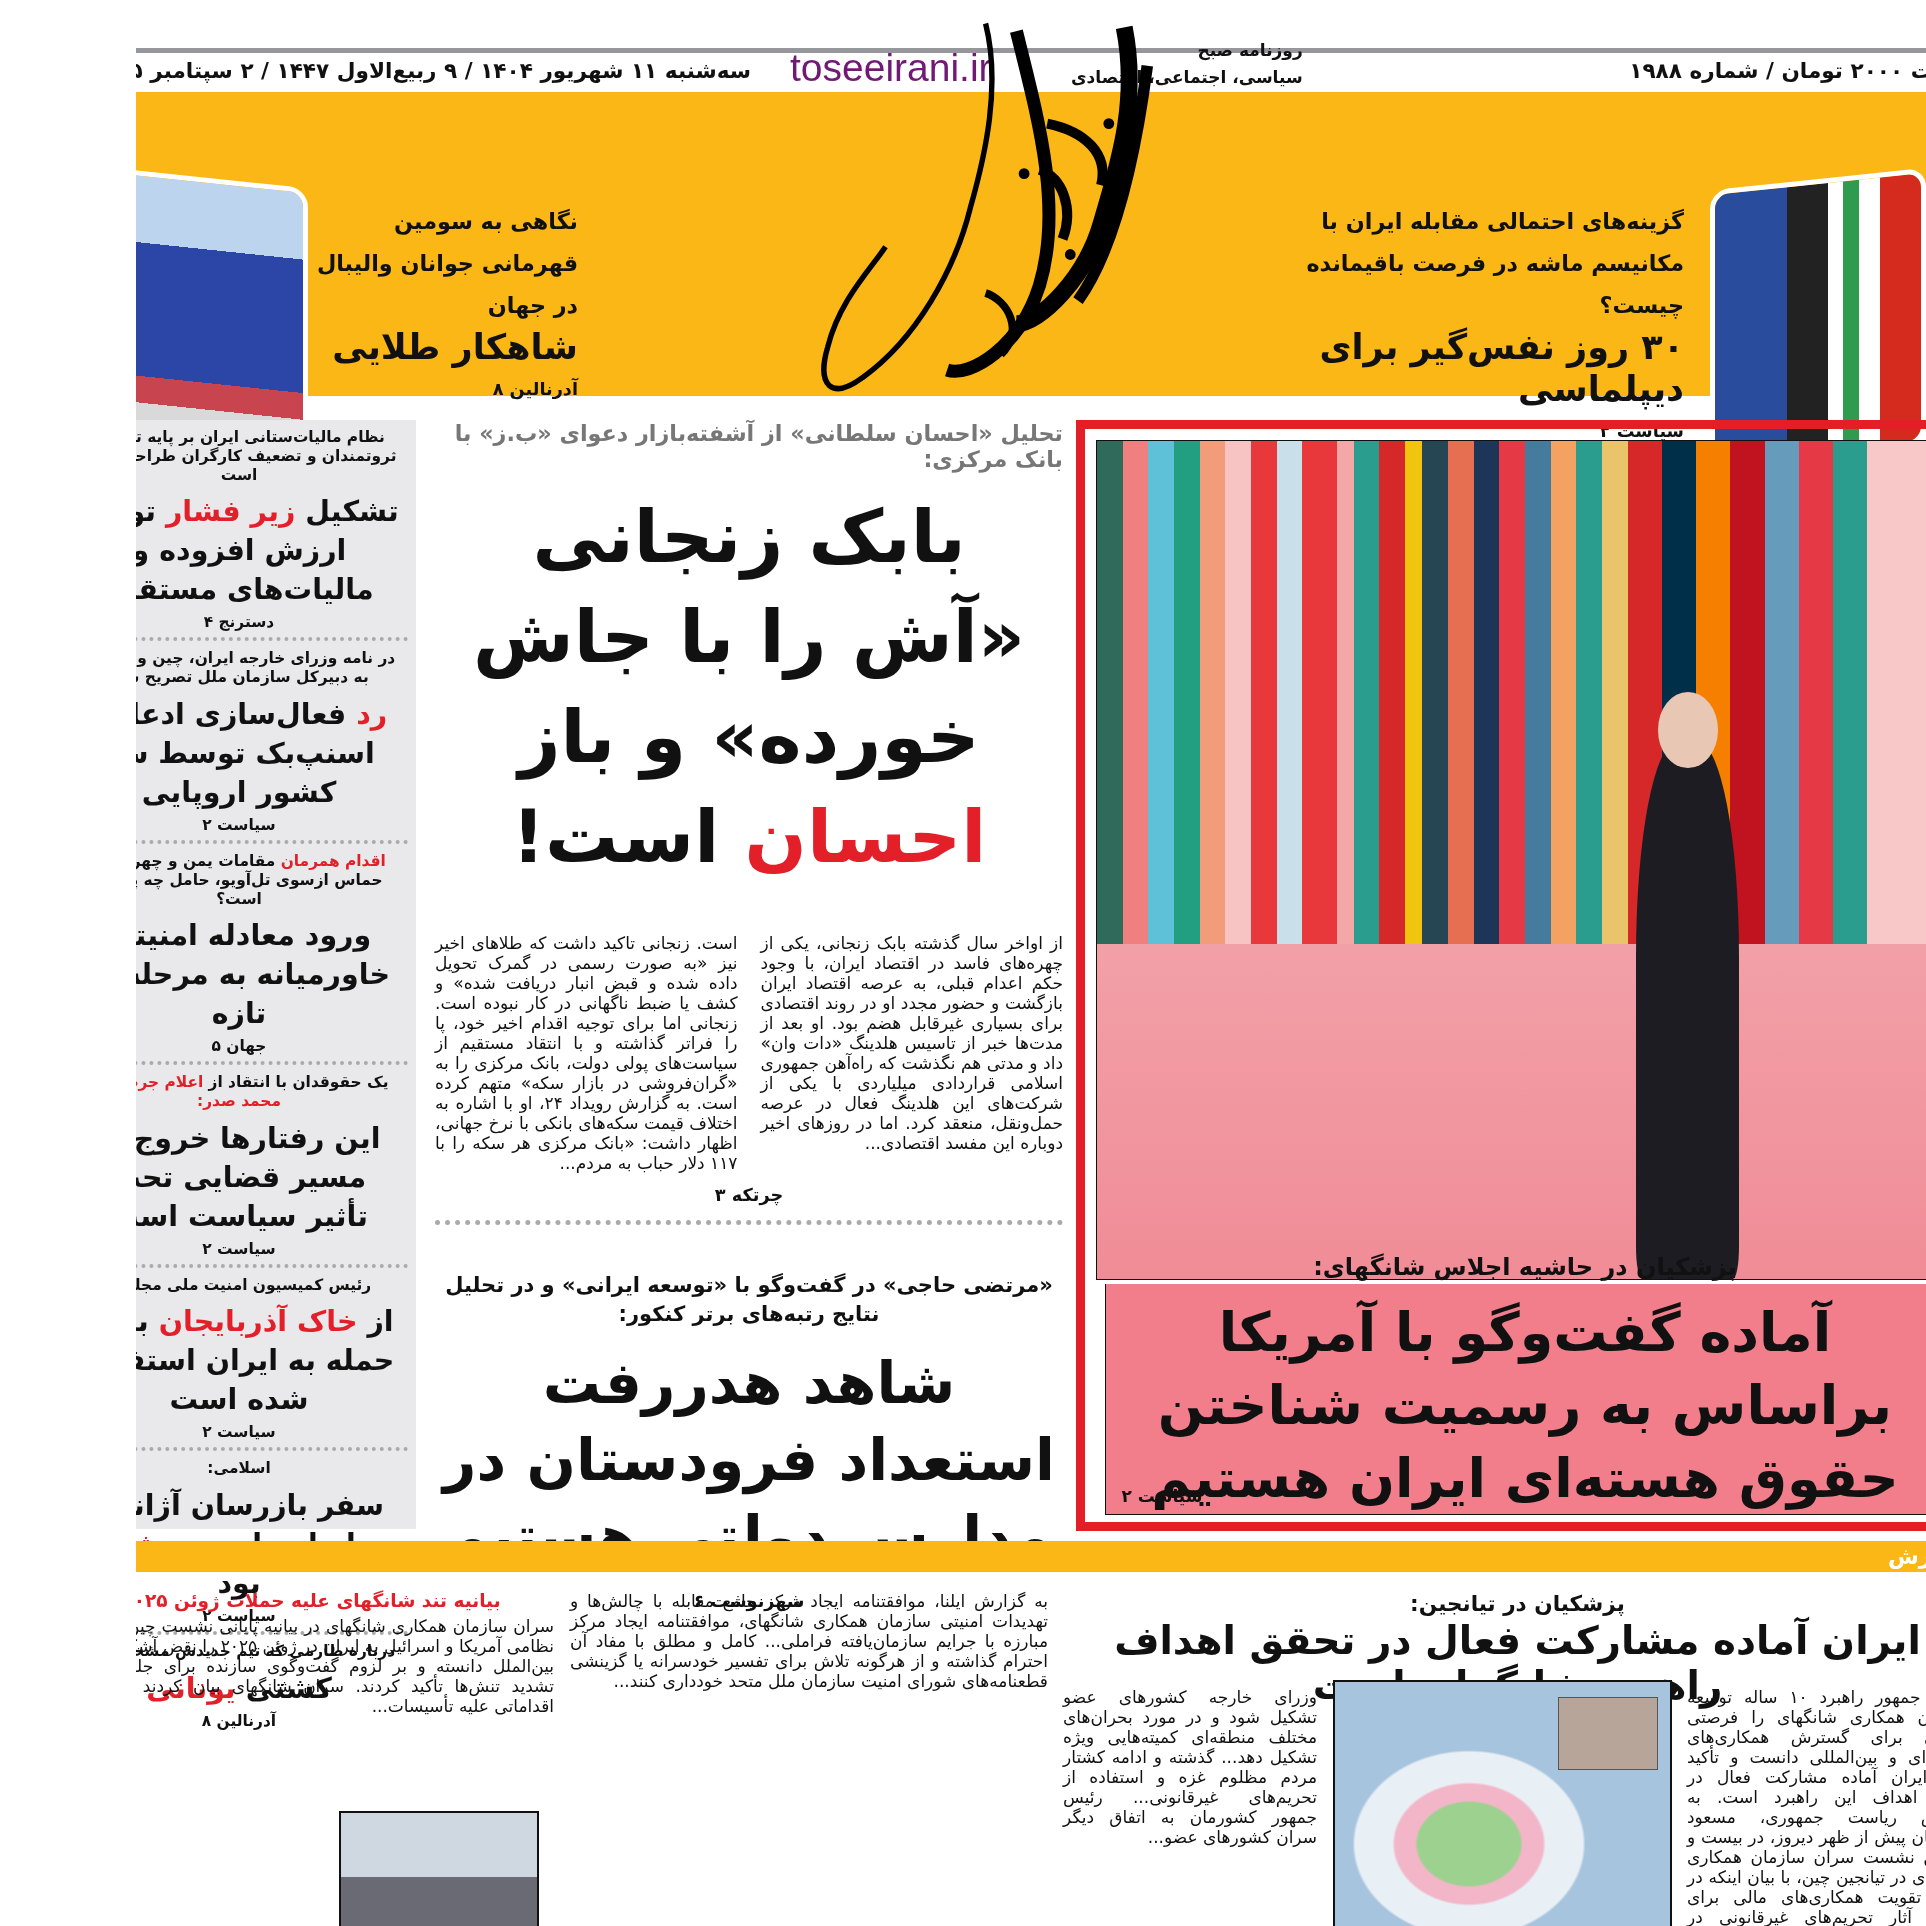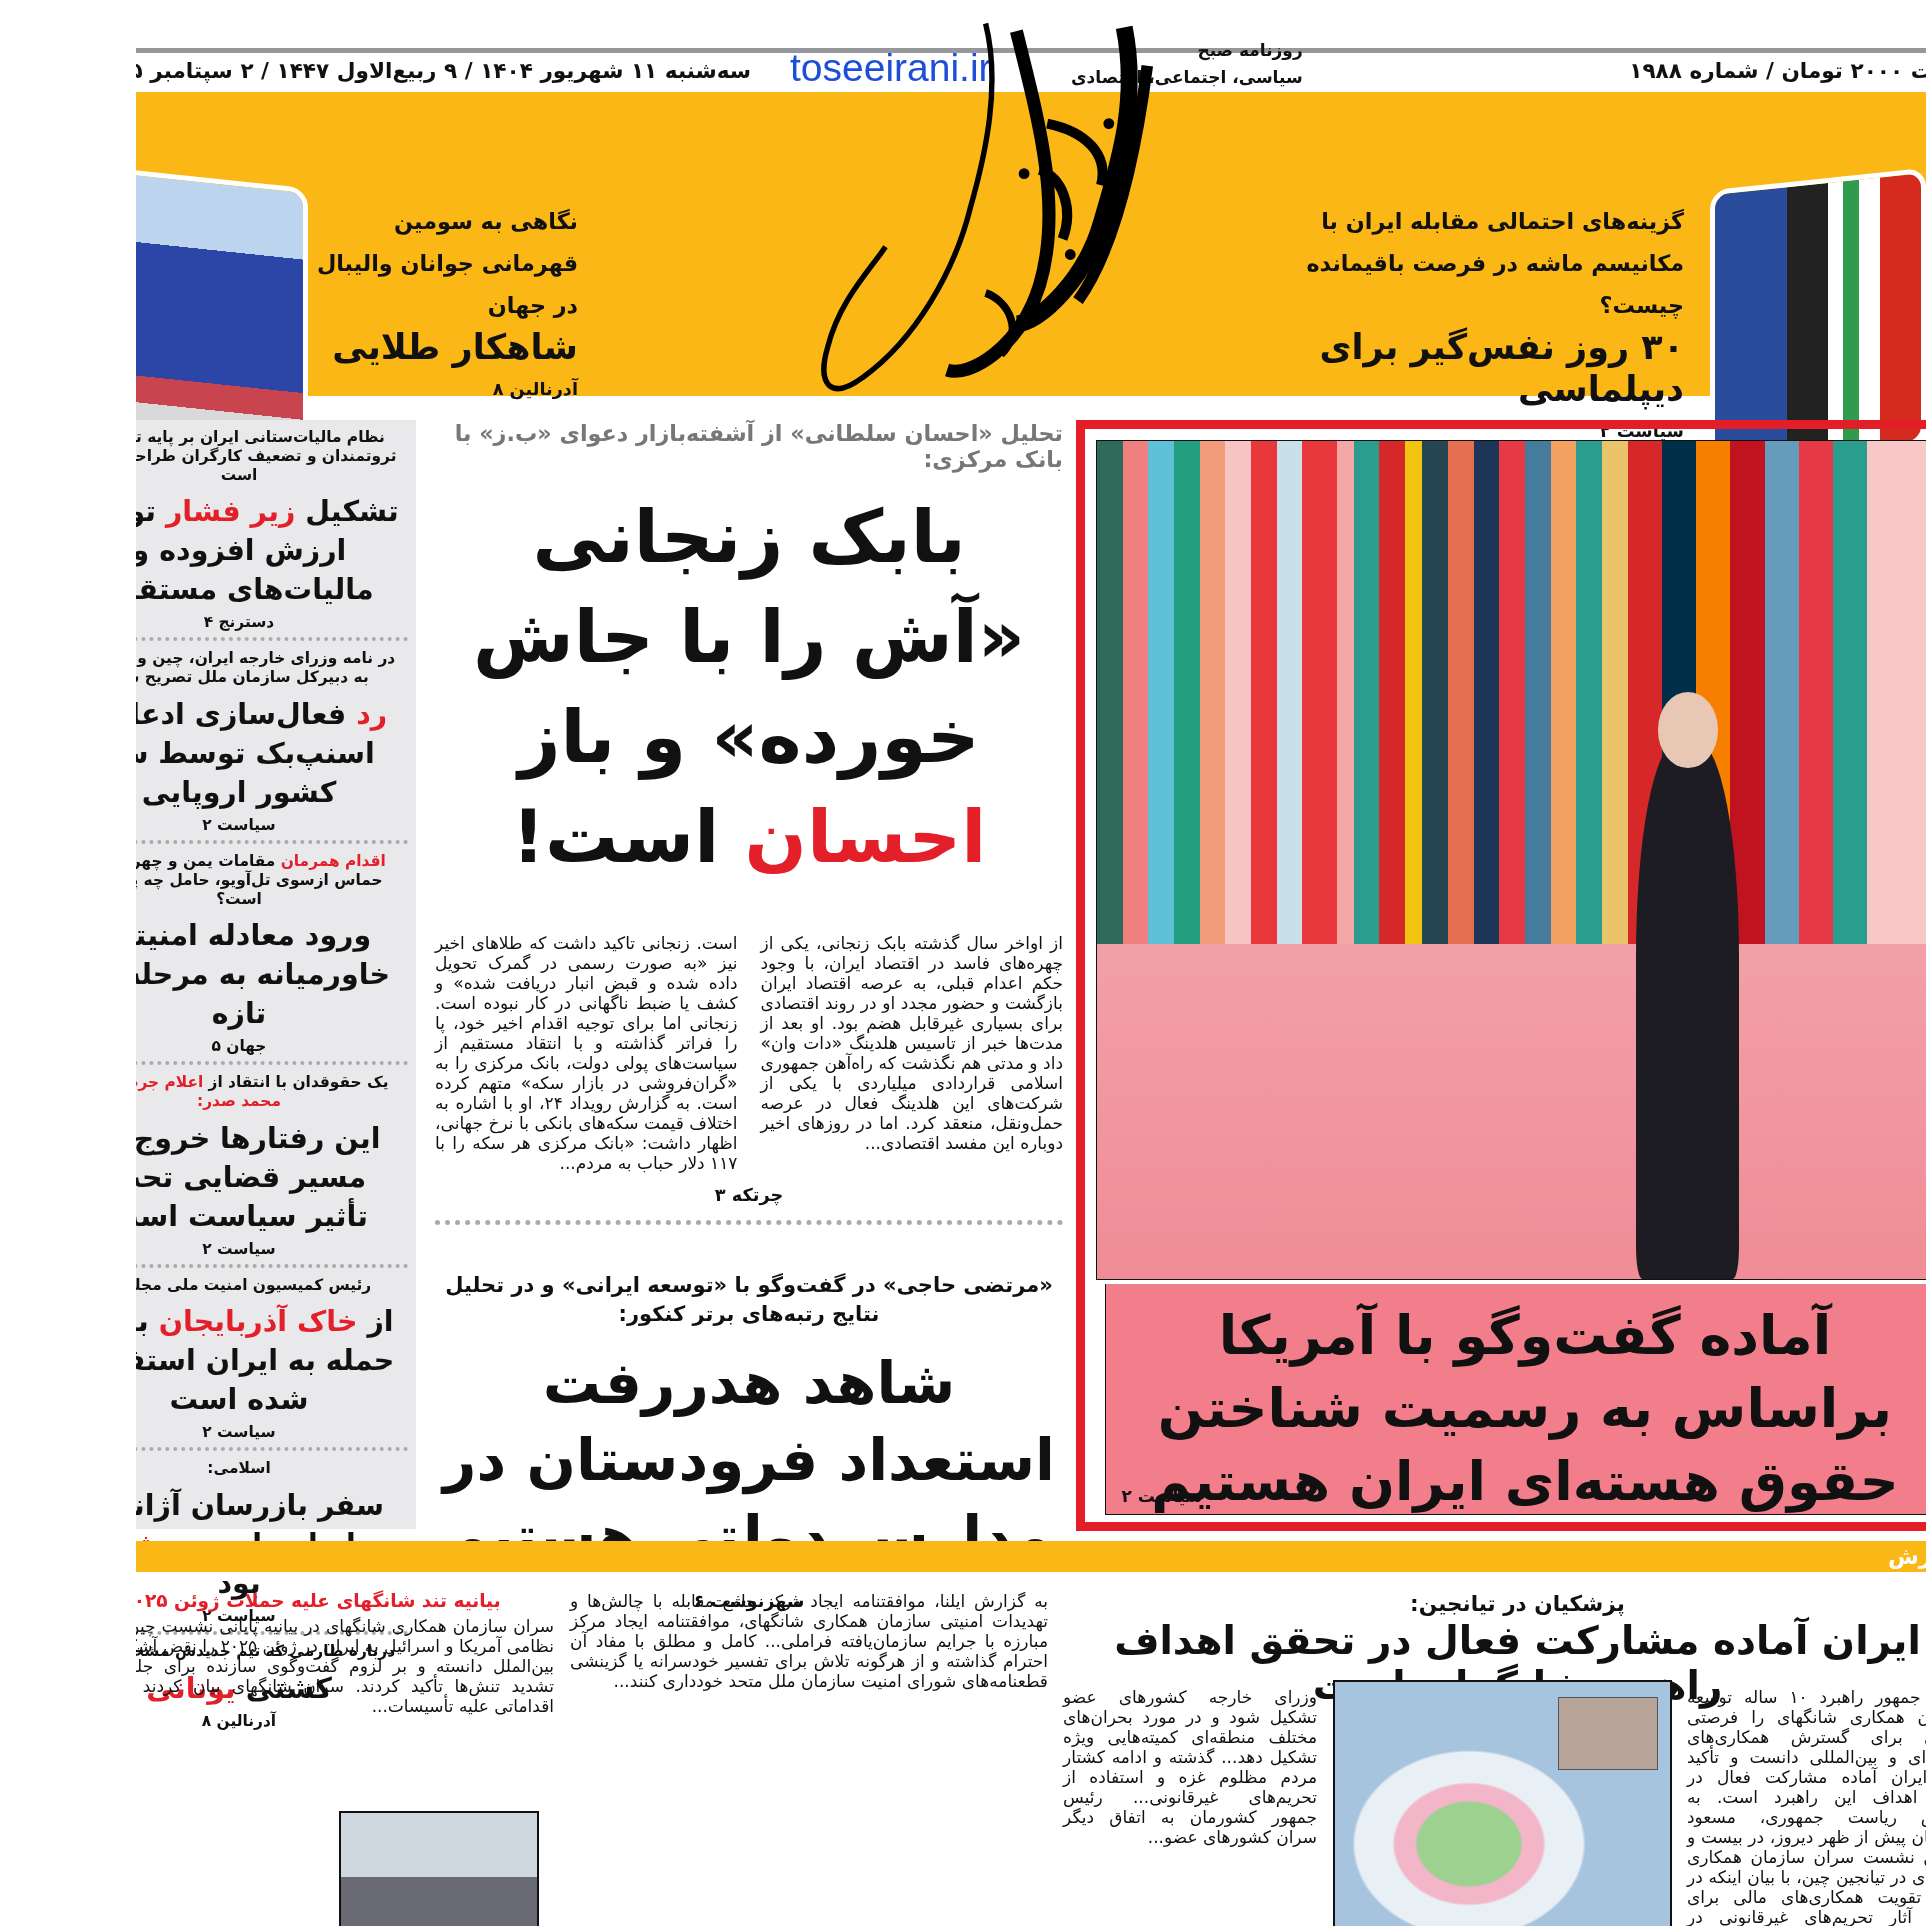--- a/index.html
+++ b/index.html
@@ -4,21 +4,21 @@
 <style>
 *{box-sizing:border-box;margin:0;padding:0}
 html,body{width:2062px;height:3064px;background:#fff;overflow:hidden}
 body{font-family:"DejaVu Sans","Liberation Sans",sans-serif;color:#111;position:relative;direction:rtl}
 .abs{position:absolute}
 .red{color:#e3202a}
 
 #topbar{left:90px;top:48px;width:1882px;height:4.6px;background:#96979b}
 #price{right:91px;top:58px;font-size:21.6px;font-weight:bold}
 #date{left:90px;top:58px;font-size:21.6px;font-weight:bold}
-#site{left:790px;top:46px;font-size:39px;color:#1d4ed8;font-family:"Liberation Sans",sans-serif;direction:ltr}
+#site{left:790px;top:46px;font-size:39px;color:#701a75;font-family:"Liberation Sans",sans-serif;direction:ltr}
 #daily{left:1071px;top:37px;font-size:17px;font-weight:bold;text-align:right;line-height:27px}
 #yellowband{left:90px;top:92px;width:1882px;height:304px;background:#fbb715}
 #logo{left:770px;top:7.7px;width:539px;height:416px}
 #logo svg{width:100%;height:100%}
 .teaser-img{width:216px;height:277px;border:5.4px solid #fff;border-radius:19px;overflow:hidden}
 #teaserR-img{left:1710px;top:179px;transform:skewY(-6deg)}
 #teaserL-img{left:92px;top:177px;transform:skewY(6deg)}
 .teaser-txt{font-weight:bold;line-height:42px}
 #teaserR-txt{right:378px;top:200px;width:385px;font-size:22.3px}
 #teaserR-txt .big{font-size:35px}
@@ -169,20 +169,21 @@
   <div id="c2-ref">شهرنوشت ۶</div>
 </div>
 
 <div class="abs" id="mainbox">
   <div id="mainphoto">
     <div class="floor"></div>
     <div class="person"></div>
     <div class="head"></div>
   </div>
   <div id="mainpink">
+    <div id="m-kicker">پزشکیان در حاشیه اجلاس شانگهای:</div>
     <div id="m-head">آماده گفت‌وگو با آمریکا براساس به رسمیت شناختن حقوق هسته‌ای ایران هستیم</div>
     <div id="m-sec">سیاست ۲</div>
   </div>
 </div>
 
 <div class="abs" id="repband"></div>
 
 <div class="abs" id="repband-label">گزارش</div>
 <div class="abs" id="rep-kicker">پزشکیان در تیانجین:</div>
 <div class="abs" id="rep-head">ایران آماده مشارکت فعال در تحقق اهداف راهبرد شانگهای است</div>

